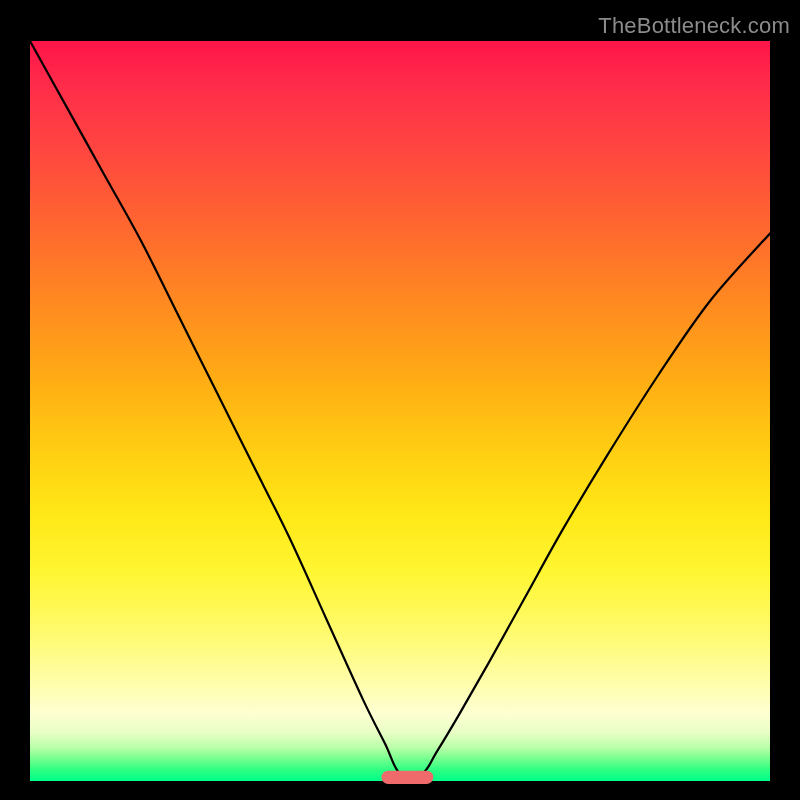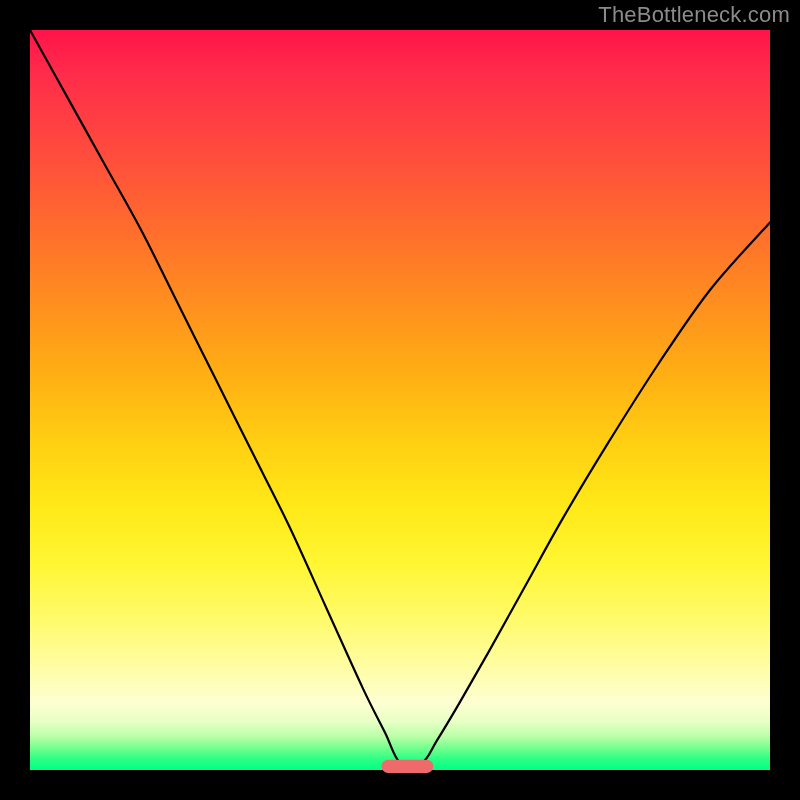--- a/index.html
+++ b/index.html
@@ -9,20 +9,21 @@
     height: 800px;
     overflow: hidden;
     background: #000;
     font-family: Arial, Helvetica, sans-serif;
   }
   .frame {
     position: relative;
     width: 800px;
     height: 608px;
     background: #000;
+    margin-top: 11px;
   }
   .watermark {
     position: absolute;
     top: 2px;
     right: 10px;
     color: #8b8b8b;
     font-size: 22px;
     font-weight: 400;
     letter-spacing: 0.2px;
     z-index: 50;

